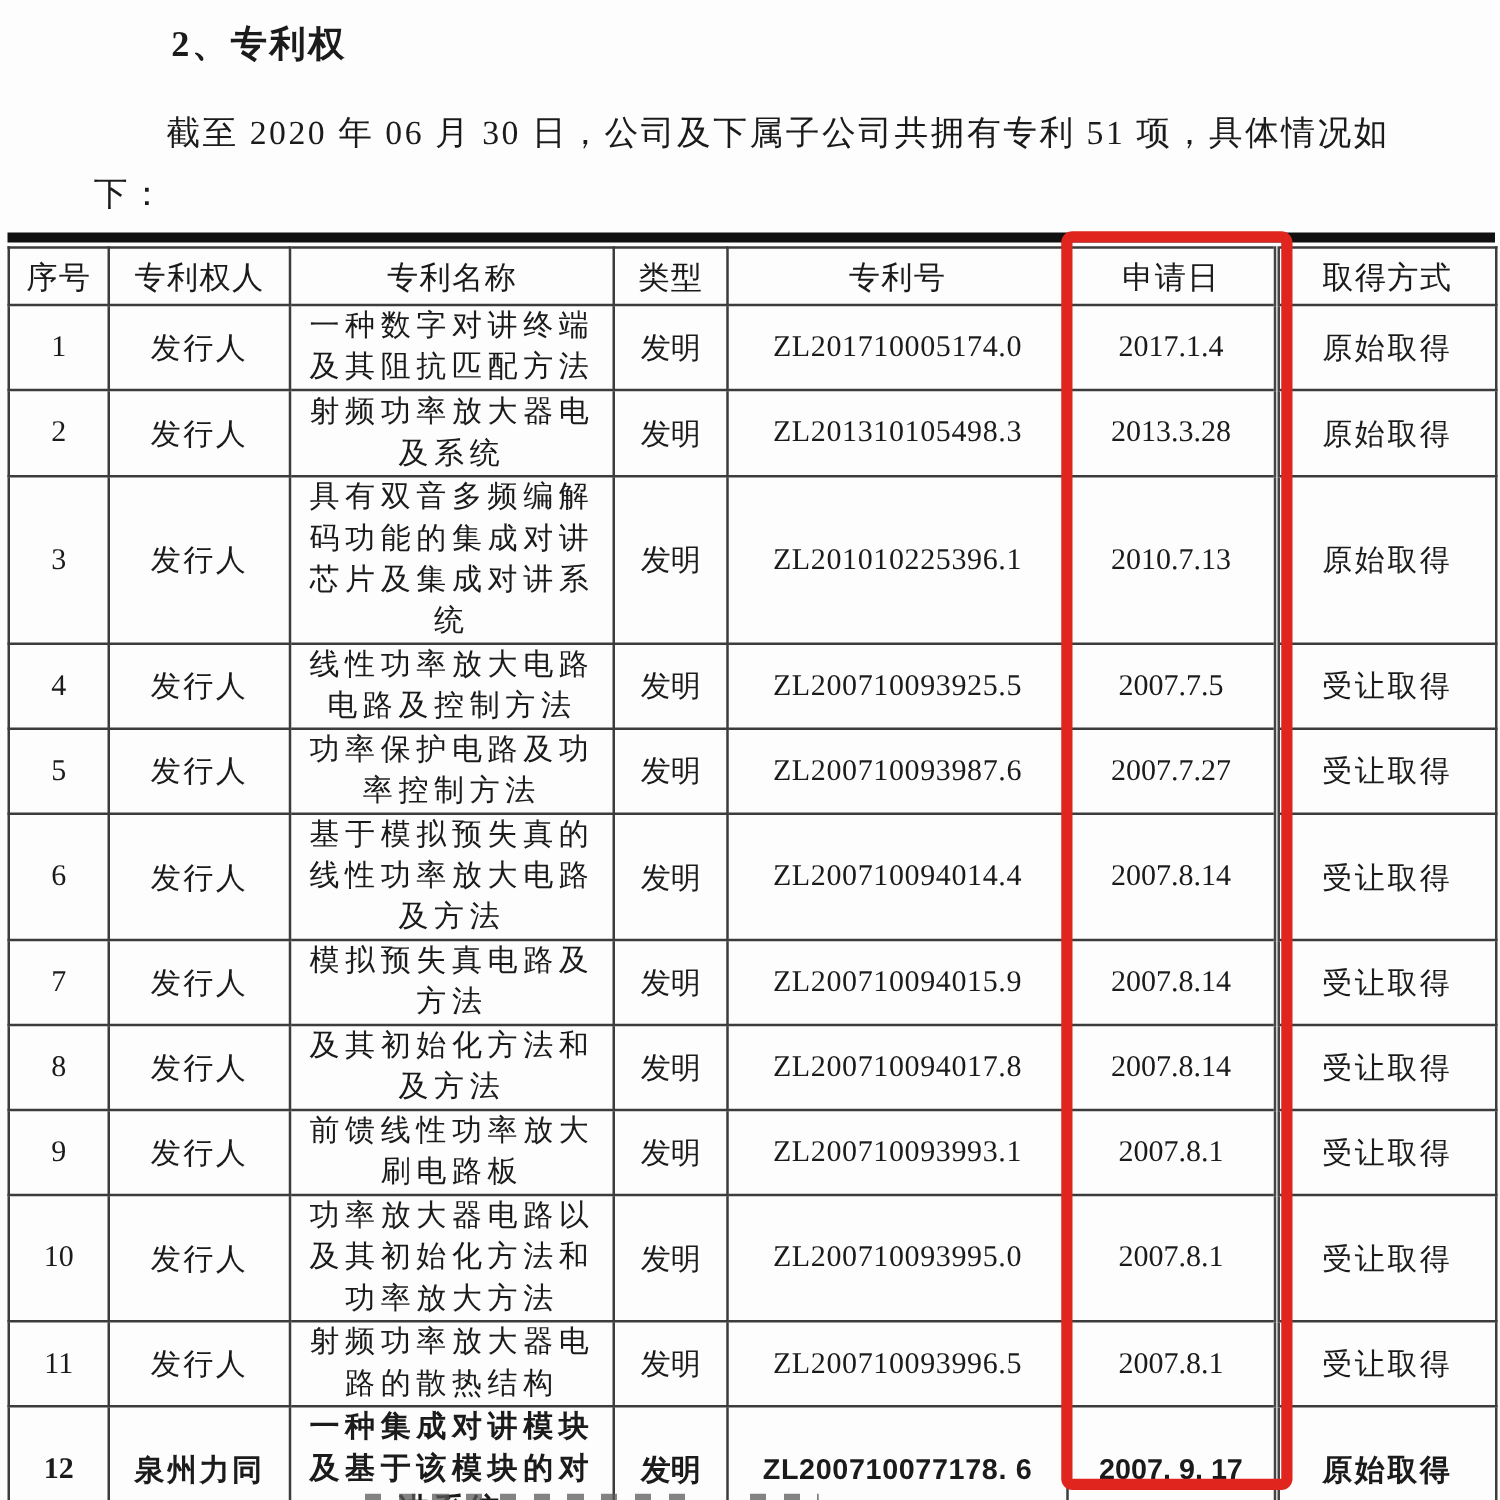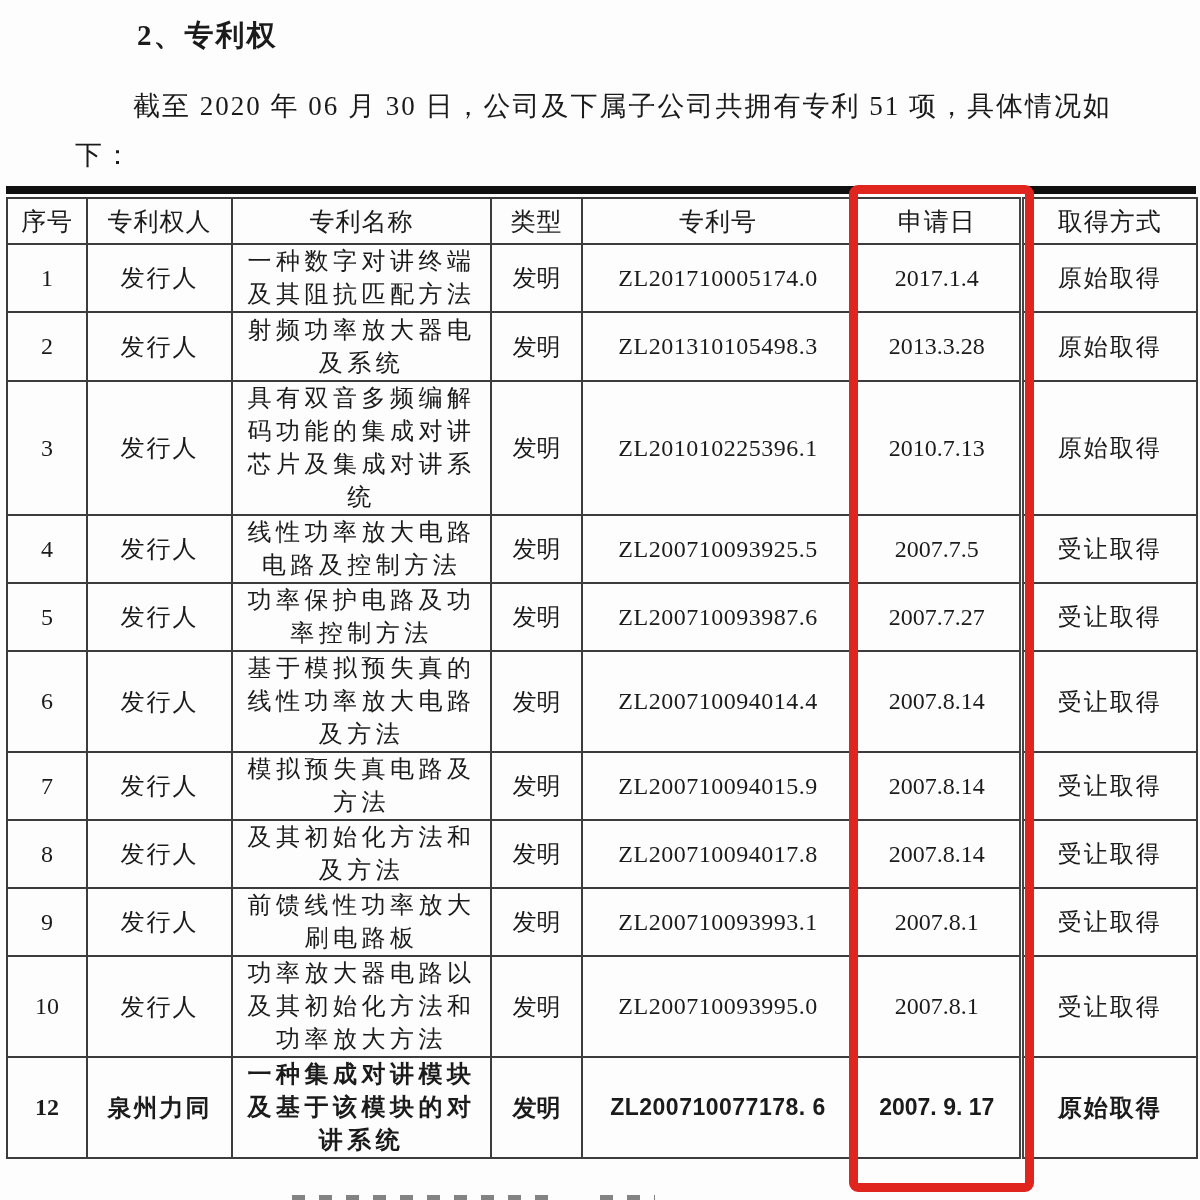--- a/index.html
+++ b/index.html
@@ -192,20 +192,30 @@
           <td class="col-no">10</td>
           <td class="col-owner">发行人</td>
           <td class="col-name">功率放大器电路以
 及其初始化方法和
 功率放大方法</td>
           <td class="col-type">发明</td>
           <td class="col-number">ZL200710093995.0</td>
           <td class="col-date">2007.8.1</td>
           <td class="col-method">受让取得</td>
         </tr>
+        <tr style="height: 66px;">
+          <td class="col-no">11</td>
+          <td class="col-owner">发行人</td>
+          <td class="col-name">射频功率放大器电
+路的散热结构</td>
+          <td class="col-type">发明</td>
+          <td class="col-number">ZL200710093996.5</td>
+          <td class="col-date">2007.8.1</td>
+          <td class="col-method">受让取得</td>
+        </tr>
         <tr class="bold-row" style="height: 83px;">
           <td class="col-no">12</td>
           <td class="col-owner">泉州力同</td>
           <td class="col-name">一种集成对讲模块
 及基于该模块的对
 讲系统</td>
           <td class="col-type">发明</td>
           <td class="col-number">ZL200710077178. 6</td>
           <td class="col-date">2007. 9. 17</td>
           <td class="col-method">原始取得</td>

